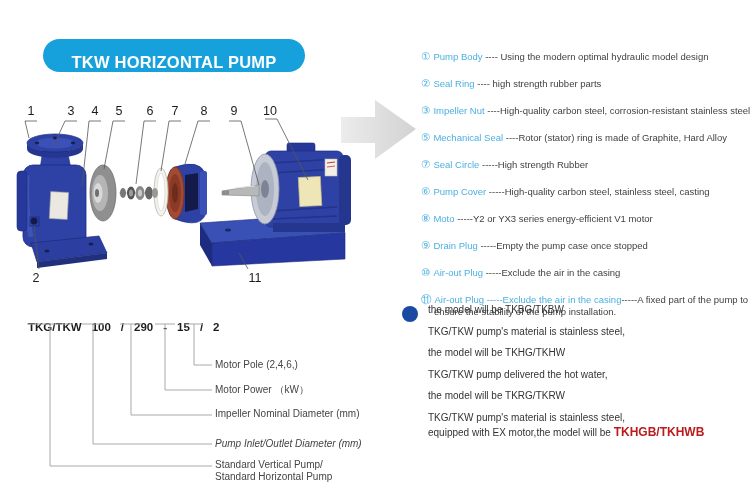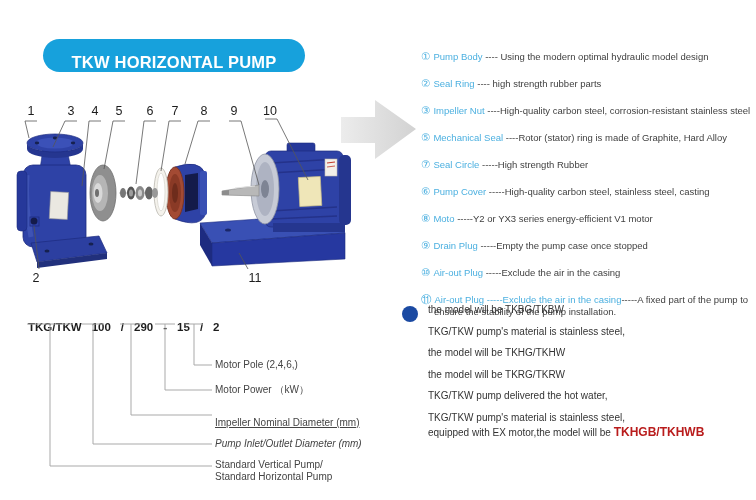--- a/index.html
+++ b/index.html
@@ -226,29 +226,29 @@
     <polyline points="194,6 194,47 212,47"></polyline>
     <polyline points="165,6 165,72 212,72"></polyline>
     <polyline points="131,6 131,97 212,97"></polyline>
     <polyline points="93,6 93,126 212,126"></polyline>
     <polyline points="50,6 50,148 212,148"></polyline>
   </g>
 </svg>
 
 <div class="tree-label" style="top:359px;">Motor Pole (2,4,6,)</div>
 <div class="tree-label" style="top:384px;">Motor Power （kW）</div>
-<div class="tree-label" style="top:417px;text-decoration:underline;">Impeller Nominal Diameter (mm)</div>
+<div class="tree-label" style="top:408px;">Impeller Nominal Diameter (mm)</div>
 <div class="tree-label" style="top:438px;font-style:italic;">Pump Inlet/Outlet Diameter (mm)</div>
 <div class="tree-label" style="top:459px;">
   <div>Standard Vertical Pump/</div>
   <div>Standard Horizontal Pump</div>
 </div>
 
 <div class="note-bullet"></div>
 <div class="notes">
   <div class="note-line">the model will be TKBG/TKBW</div>
   <div class="note-line">TKG/TKW pump's material is stainless steel,</div>
   <div class="note-line">the model will be TKHG/TKHW</div>
+  <div class="note-line">TKG/TKW pump delivered the hot water,</div>
   <div class="note-line">the model will be TKRG/TKRW</div>
-  <div class="note-line">TKG/TKW pump delivered the hot water,</div>
   <div class="note-line tight">TKG/TKW pump's material is stainless steel,</div>
   <div class="note-line"><span>equipped with EX motor,the model will be </span><span class="note-strong">TKHGB/TKHWB</span></div>
 </div>
 
 </body></html>

